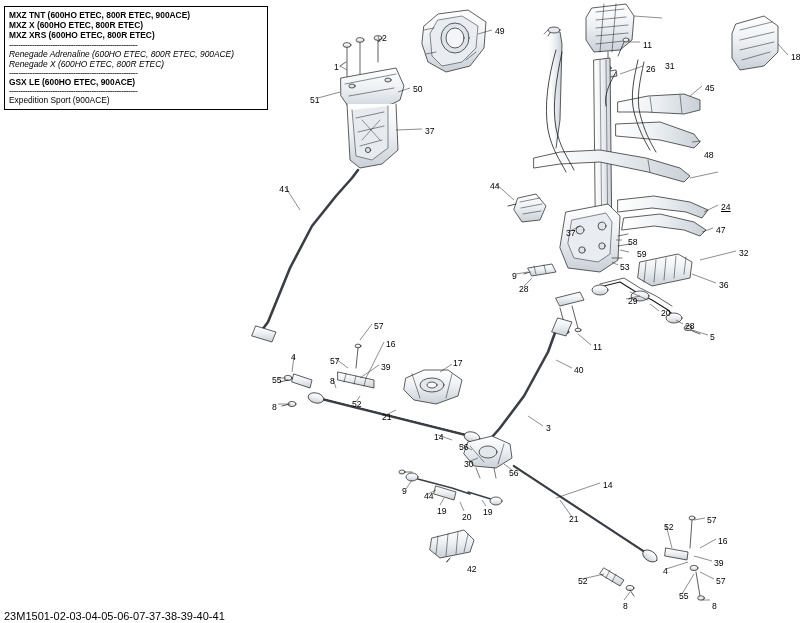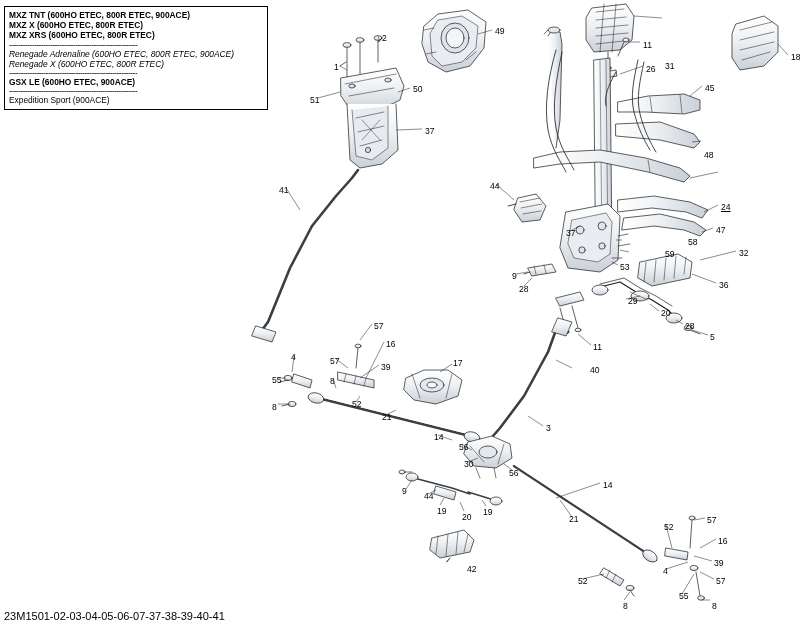--- a/index.html
+++ b/index.html
@@ -412,43 +412,43 @@
       <div class="callout" style="left: 665px; top: 16px; margin-top: 46px;">31</div>
       <div class="callout" style="left: 643px; top: 41px;">11</div>
       <div class="callout" style="left: 646px; top: 65px;">26</div>
       <div class="callout" style="left: 791px; top: 53px;">18</div>
       <div class="callout" style="left: 705px; top: 84px;">45</div>
       <div class="callout" style="left: 310px; top: 96px;">51</div>
       <div class="callout" style="left: 413px; top: 85px;">50</div>
       <div class="callout" style="left: 425px; top: 127px;">37</div>
       <div class="callout" style="left: 704px; top: 139px; margin-top: 12px;">48</div>
       <div class="callout" style="left: 761px; top: 170px; margin-left: 40px;">43</div>
-      <div class="callout" style="left: 279px; top: 186px;">41</div>
+      <div class="callout" style="left: 279px; top: 186px; font-family: Liberation Mono, monospace;">41</div>
       <div class="callout" style="left: 490px; top: 182px;">44</div>
       <div class="callout" style="left: 721px; top: 203px; text-decoration: underline;">24</div>
       <div class="callout" style="left: 716px; top: 226px;">47</div>
       <div class="callout" style="left: 566px; top: 229px;">37</div>
       <div class="callout" style="left: 739px; top: 249px;">32</div>
-      <div class="callout" style="left: 648px; top: 238px; padding-left: 40px;">58</div>
-      <div class="callout" style="left: 665px; top: 250px;">59</div>
+      <div class="callout" style="left: 588px; top: 238px; padding-left: 40px;">58</div>
+      <div class="callout" style="left: 637px; top: 250px;">59</div>
       <div class="callout" style="left: 620px; top: 263px;">53</div>
       <div class="callout" style="left: 719px; top: 281px;">36</div>
       <div class="callout" style="left: 512px; top: 272px;">9</div>
       <div class="callout" style="left: 519px; top: 285px;">28</div>
       <div class="callout" style="left: 628px; top: 297px;">29</div>
       <div class="callout" style="left: 661px; top: 309px;">20</div>
       <div class="callout" style="left: 685px; top: 322px;">28</div>
       <div class="callout" style="left: 710px; top: 333px;">5</div>
       <div class="callout" style="left: 593px; top: 343px;">11</div>
       <div class="callout" style="left: 374px; top: 322px;">57</div>
       <div class="callout" style="left: 386px; top: 340px;">16</div>
       <div class="callout" style="left: 330px; top: 357px;">57</div>
       <div class="callout" style="left: 381px; top: 363px;">39</div>
       <div class="callout" style="left: 453px; top: 359px;">17</div>
-      <div class="callout" style="left: 590px; top: 366px;">40</div>
+      <div class="callout" style="left: 574px; top: 366px;">40</div>
       <div class="callout" style="left: 291px; top: 353px;">4</div>
       <div class="callout" style="left: 272px; top: 376px;">55</div>
       <div class="callout" style="left: 330px; top: 377px;">8</div>
       <div class="callout" style="left: 352px; top: 400px;">52</div>
       <div class="callout" style="left: 272px; top: 403px;">8</div>
       <div class="callout" style="left: 382px; top: 413px;">21</div>
       <div class="callout" style="left: 546px; top: 424px;">3</div>
       <div class="callout" style="left: 434px; top: 433px;">14</div>
       <div class="callout" style="left: 459px; top: 443px;">56</div>
       <div class="callout" style="left: 464px; top: 460px;">30</div>

